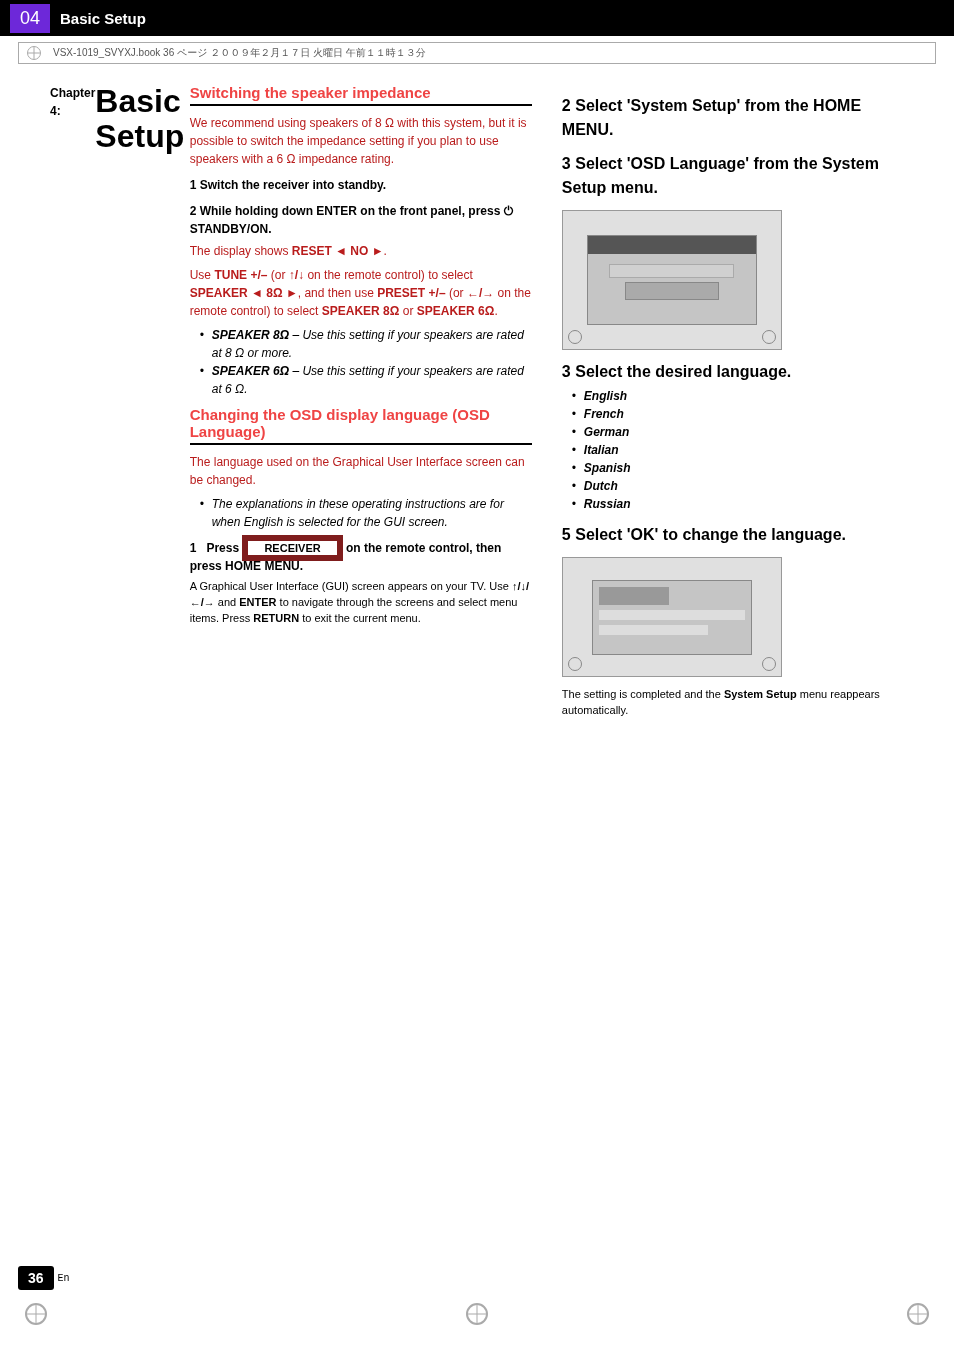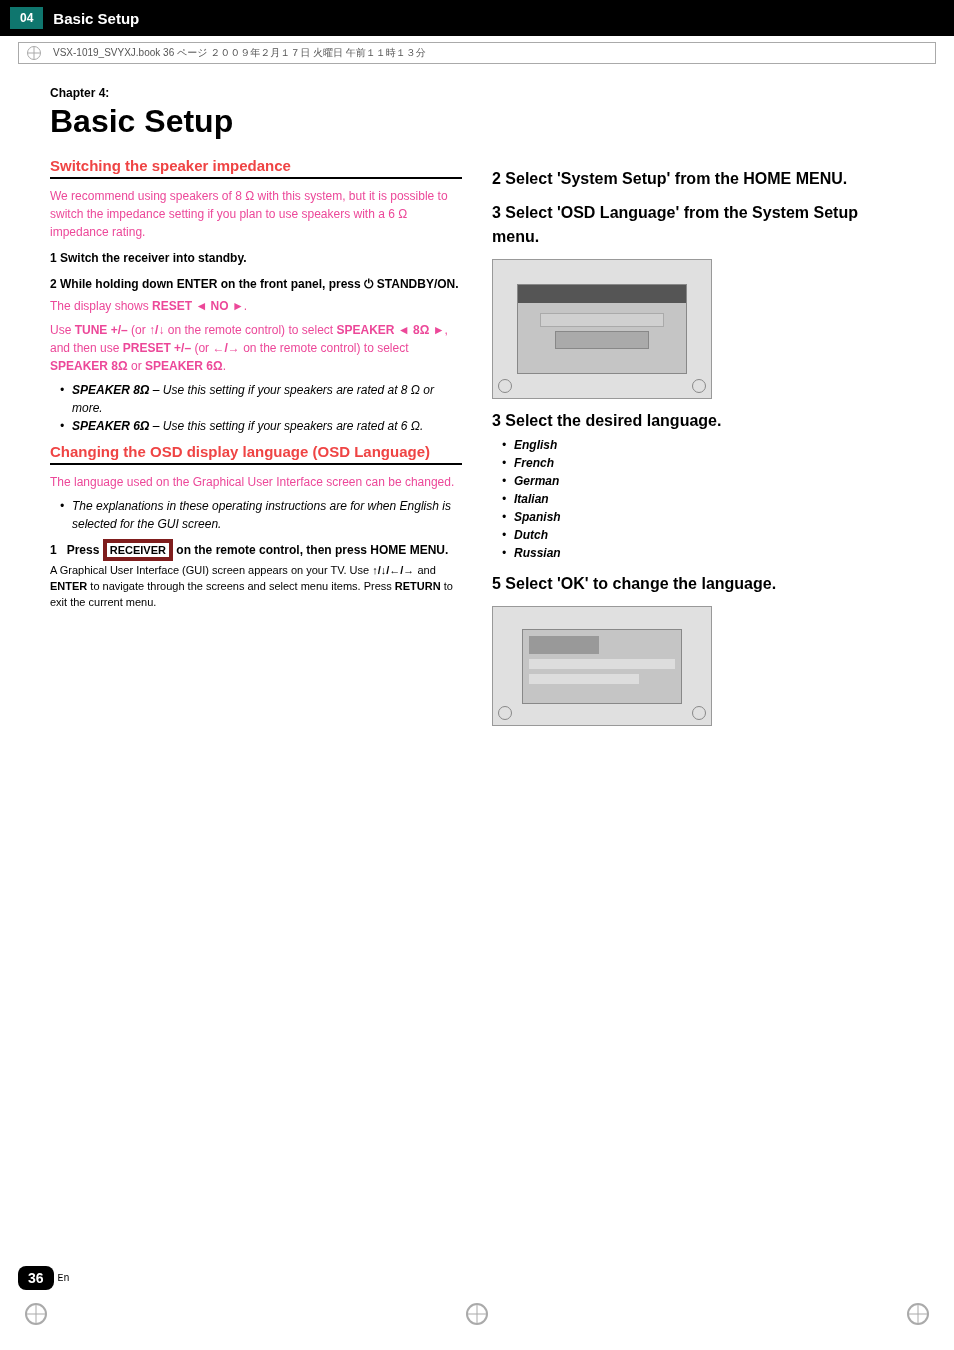--- a/index.html
+++ b/index.html
@@ -17,24 +17,24 @@
     
     .header-bar {
       background: #000;
       height: 36px;
       display: flex;
       align-items: center;
       padding: 0 0 0 10px;
     }
 
     .chapter-number {
-      background: #0f766e;
+      background: #6d28d9;
       color: #fff;
-      font-size: 12px;
-      font-weight: bold;
+      font-size: 18px;
+      font-weight: normal;
       padding: 4px 10px;
       font-family: Arial, sans-serif;
     }
 
     .header-title {
       color: #fff;
       font-size: 15px;
       font-weight: bold;
       font-family: Arial, sans-serif;
       margin-left: 10px;
@@ -71,21 +71,21 @@
       width: 1px; height: 100%; left: 50%; top: 0; transform: translateX(-50%);
     }
     .meta-crosshair::after {
       height: 1px; width: 100%; top: 50%; left: 0; transform: translateY(-50%);
     }
 
     
     .page-content {
       padding: 20px 50px 60px 50px;
       display: flex;
-      flex-direction: column;
+      flex-direction: row;
     }
 
     .chapter-heading {
       font-family: Arial, sans-serif;
       font-size: 12px;
       font-weight: bold;
       margin-bottom: 2px;
       color: #000;
     }
 
@@ -123,21 +123,21 @@
       padding-bottom: 3px;
       margin-bottom: 8px;
       color: #ef4444;
     }
 
     p {
       font-size: 12px;
       line-height: 1.5;
       margin-bottom: 6px;
       font-family: Arial, sans-serif;
-      color: #ec4899;
+      color: #b91c1c;
     }
 
     .step-label {
       font-family: Arial, sans-serif;
       font-size: 12px;
       font-weight: bold;
       margin-bottom: 4px;
       margin-top: 8px;
       color: #000;
     }
@@ -273,21 +273,21 @@
       padding: 0 18px;
     }
 
     .page-number-box {
       background: #000;
       color: #fff;
       font-family: Arial, sans-serif;
       font-size: 14px;
       font-weight: bold;
       padding: 4px 10px;
-      border-radius: 8px;
+      border-radius: 3px;
     }
 
     .page-en {
       font-size: 10px;
       color: #000;
       font-family: Liberation Mono, monospace;
       margin-left: 4px;
     }
 
     .corner-circle {
@@ -314,22 +314,22 @@
       bottom: 25px;
       left: 0;
       right: 0;
       display: flex;
       justify-content: space-between;
       padding: 0 25px;
     }
 
     .receiver-box {
       display: inline;
-      border: 4px solid #7f1d1d;
-      padding: 1px 3px;
+      border: 6px solid #7f1d1d;
+      padding: 1px 16px;
       font-size: 11px;
       font-family: Arial, sans-serif;
     }
 
     .step-number {
       font-family: Arial, sans-serif;
       font-size: 16px;
       font-weight: bold;
       color: #000;
       margin-top: 10px;
@@ -432,20 +432,23 @@
       <div class="screen-box2">
         <div class="screen-inner2">
           <div class="screen-grey-block"></div>
           <div class="screen-white-line"></div>
           <div class="screen-white-line2"></div>
         </div>
         <div class="screen-corner-icon left"></div>
         <div class="screen-corner-icon right"></div>
       </div>
 
+      <p class="note-text">
+        The setting is completed and the <strong>System Setup</strong> menu reappears automatically.
+      </p>
     </div>
   </div>
 </div>
 
 <div class="footer-corners">
   <div style="display:flex; align-items:center; gap:4px;">
     <div class="corner-circle"></div>
   </div>
   <div style="display:flex; align-items:center; gap:10px;">
     <div class="corner-circle"></div>

